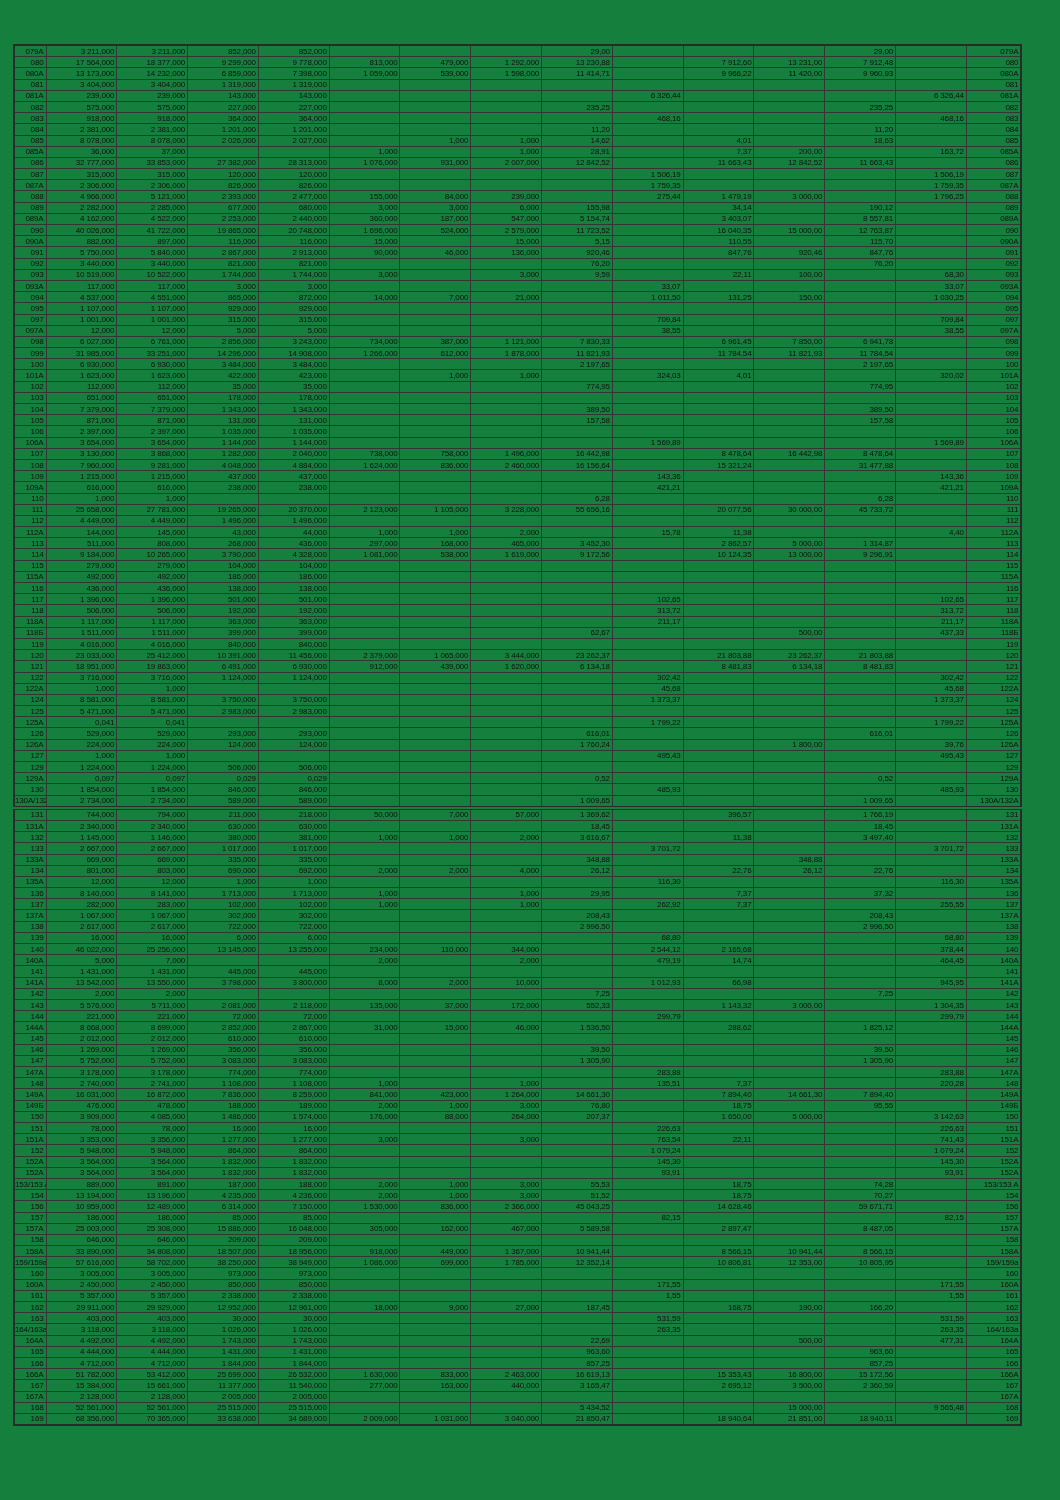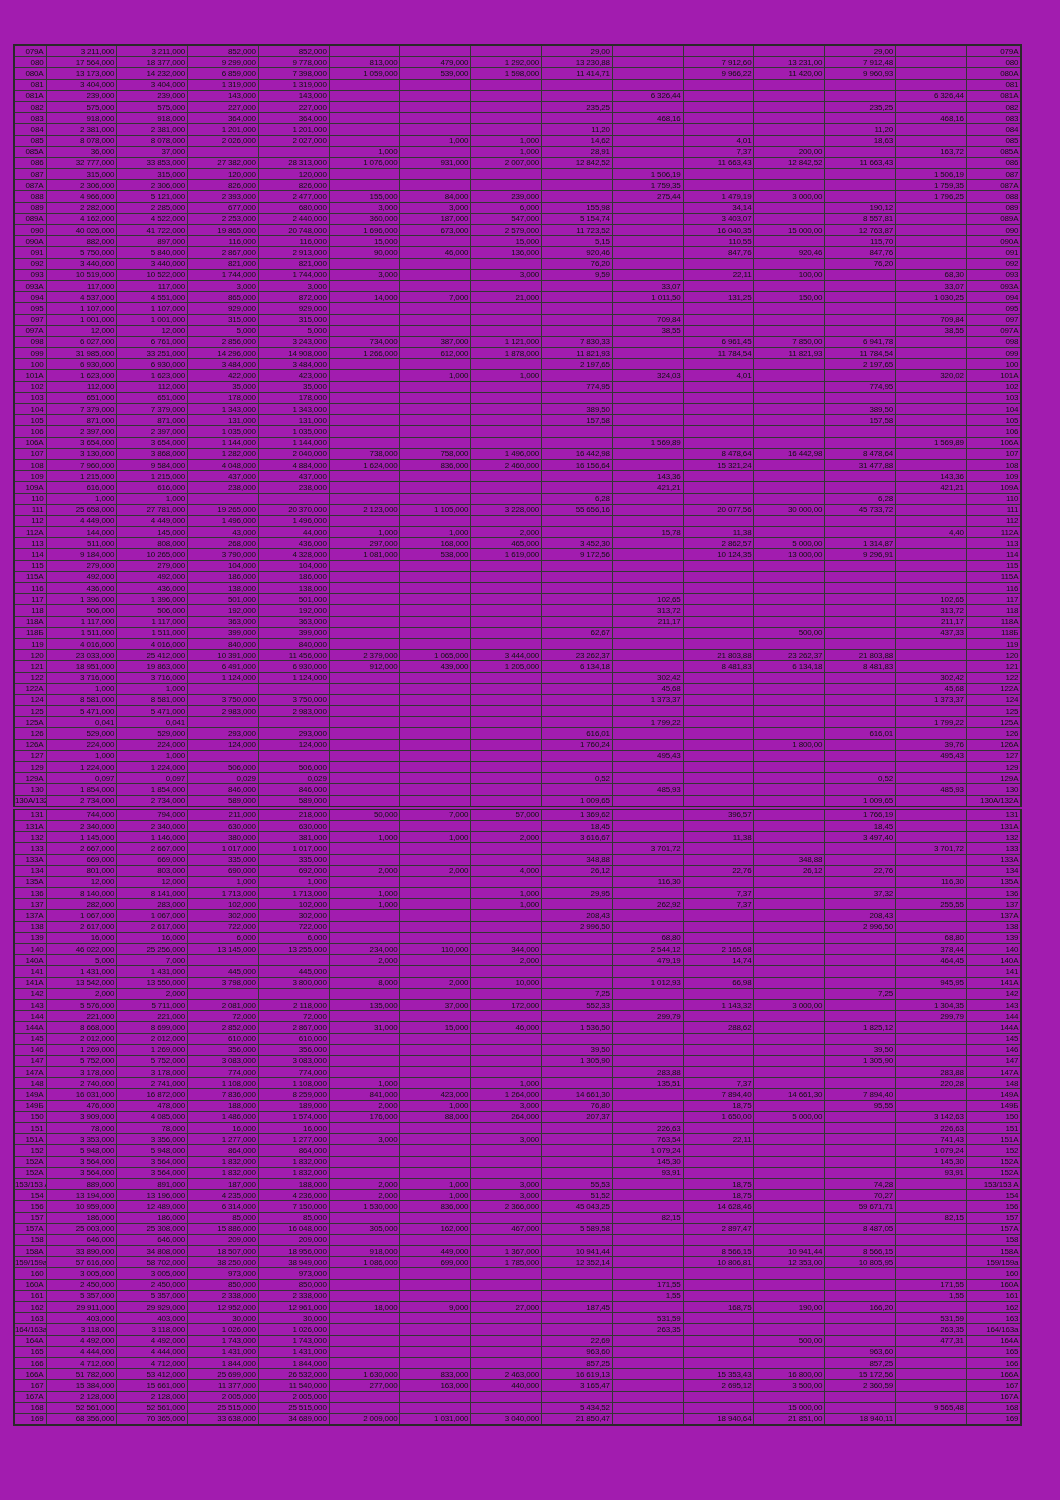--- a/index.html
+++ b/index.html
@@ -4,21 +4,21 @@
 <style>
   html, body {
     margin: 0;
     padding: 0;
     background: #ffffff;
   }
   .page {
     position: relative;
     width: 1060px;
     height: 1500px;
-    background: #a21caf;
+    background: #15803d;
     overflow: hidden;
   }
   table.grid {
     position: absolute;
     left: 13px;
     top: 44px;
     width: 1008px;
     border-collapse: collapse;
     table-layout: fixed;
     border: 2px solid #2a2a2a;
@@ -340,21 +340,21 @@
           <td></td>
           <td>089A</td>
         </tr>
         <tr>
           <td>090</td>
           <td>40 026,000</td>
           <td>41 722,000</td>
           <td>19 865,000</td>
           <td>20 748,000</td>
           <td>1 696,000</td>
-          <td>673,000</td>
+          <td>524,000</td>
           <td>2 579,000</td>
           <td>11 723,52</td>
           <td></td>
           <td>16 040,35</td>
           <td>15 000,00</td>
           <td>12 763,87</td>
           <td></td>
           <td>090</td>
         </tr>
         <tr>
@@ -693,21 +693,21 @@
           <td></td>
           <td>8 478,64</td>
           <td>16 442,98</td>
           <td>8 478,64</td>
           <td></td>
           <td>107</td>
         </tr>
         <tr>
           <td>108</td>
           <td>7 960,000</td>
-          <td>9 584,000</td>
+          <td>9 281,000</td>
           <td>4 048,000</td>
           <td>4 884,000</td>
           <td>1 624,000</td>
           <td>836,000</td>
           <td>2 460,000</td>
           <td>16 156,64</td>
           <td></td>
           <td>15 321,24</td>
           <td></td>
           <td>31 477,88</td>
@@ -1004,21 +1004,21 @@
           <td>120</td>
         </tr>
         <tr>
           <td>121</td>
           <td>18 951,000</td>
           <td>19 863,000</td>
           <td>6 491,000</td>
           <td>6 930,000</td>
           <td>912,000</td>
           <td>439,000</td>
-          <td>1 205,000</td>
+          <td>1 620,000</td>
           <td>6 134,18</td>
           <td></td>
           <td>8 481,83</td>
           <td>6 134,18</td>
           <td>8 481,83</td>
           <td></td>
           <td>121</td>
         </tr>
         <tr>
           <td>122</td>

